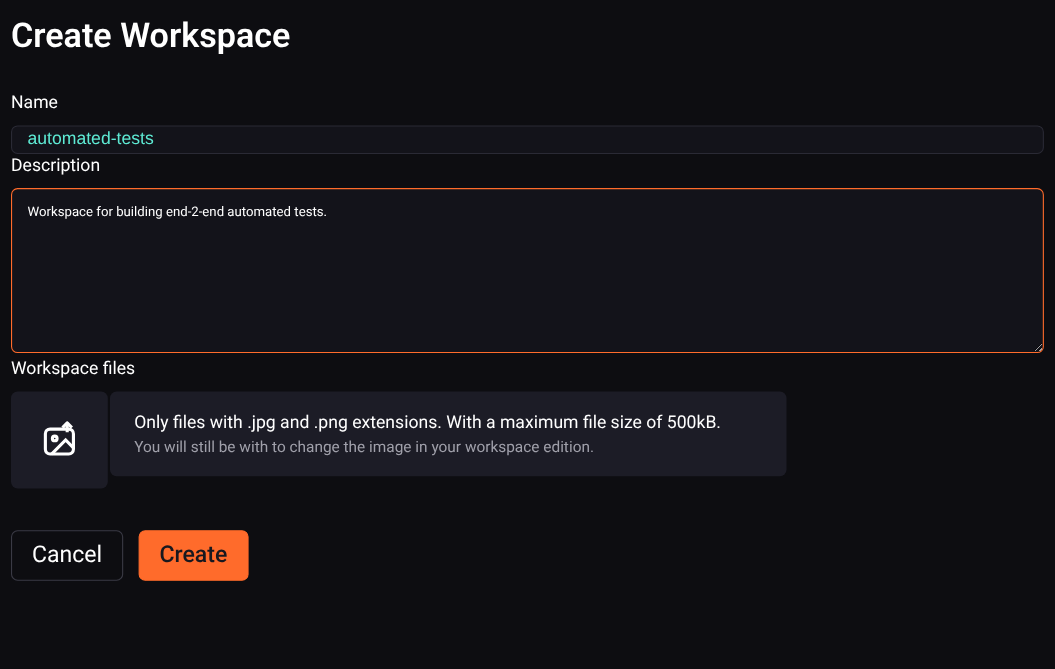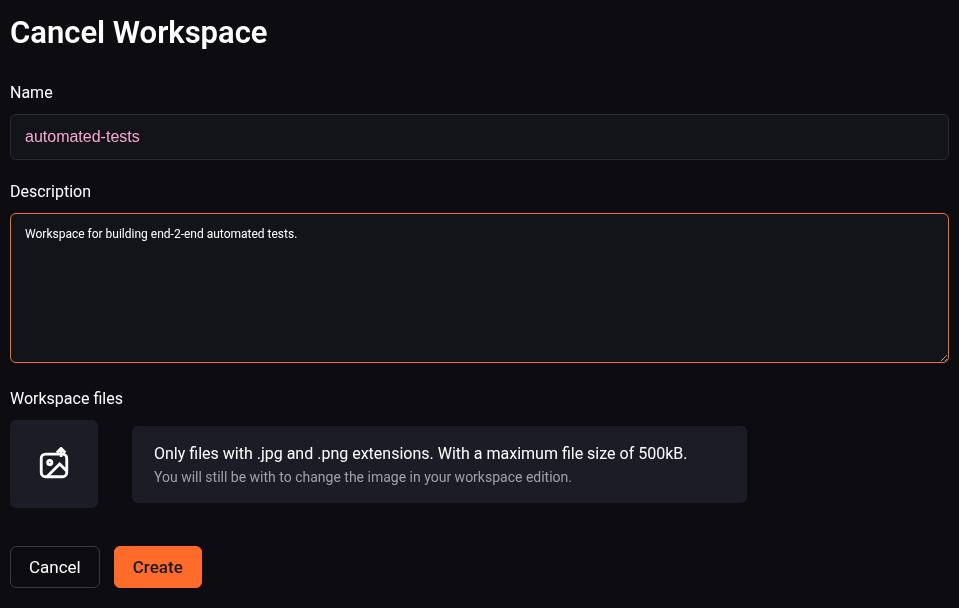--- a/index.html
+++ b/index.html
@@ -14,56 +14,55 @@
       padding: 14px 10px;
       width: 959px;
       height: 608px;
     }
     .page-title {
       font-size: 31px;
       font-weight: 600;
       margin-bottom: 32px;
     }
     .form-group {
-      margin-bottom: 22px;
     }
     .field-label {
       display: block;
       font-size: 16px;
       font-weight: 400;
       margin-bottom: 12px;
       color: #ffffff;
     }
     .text-input {
       width: 100%;
       background-color: #13131a;
       border: 1px solid #2a2a35;
       border-radius: 6px;
-      padding: 13px 14px;
+      padding: 3px 14px;
       font-size: 16px;
-      color: #f9a8d4;
+      color: #5eead4;
       outline: none;
     }
     .textarea-input {
       width: 100%;
       background-color: #13131a;
       border: 1px solid #ff6b2b;
       border-radius: 6px;
       padding: 13px 14px;
       font-size: 12px;
       color: #ffffff;
       outline: none;
       resize: both;
       min-height: 150px;
       font-family: inherit;
     }
     .upload-row {
       display: flex;
-      gap: 34px;
-      align-items: center;
+      gap: 2px;
+      align-items: flex-start;
     }
     .upload-button {
       width: 88px;
       height: 88px;
       background-color: #1c1c26;
       border: none;
       border-radius: 6px;
       display: flex;
       align-items: center;
       justify-content: center;
@@ -96,42 +95,42 @@
       font-size: 14px;
       color: #a0a0aa;
     }
     .button-row {
       display: flex;
       gap: 14px;
       margin-top: 38px;
     }
     .btn {
       padding: 10px 18px;
-      font-size: 17px;
+      font-size: 21px;
       border-radius: 6px;
       cursor: pointer;
       font-family: inherit;
     }
     .btn-cancel {
       background-color: transparent;
       border: 1px solid #3a3a45;
       color: #ffffff;
     }
     .btn-create {
       background-color: #ff6b2b;
       border: 1px solid #ff6b2b;
       color: #18181f;
       font-weight: 500;
       text-align: center;
     }
   </style>
 </head>
 <body>
 
-<h1 class="page-title">Cancel Workspace</h1>
+<h1 class="page-title">Create Workspace</h1>
 
 <div class="form-group">
   <label class="field-label">Name</label>
   <input type="text" class="text-input" value="automated-tests" style="">
 </div>
 
 <div class="form-group">
   <label class="field-label">Description</label>
   <textarea class="textarea-input" style="">Workspace for building end-2-end automated tests.</textarea>
 </div>

